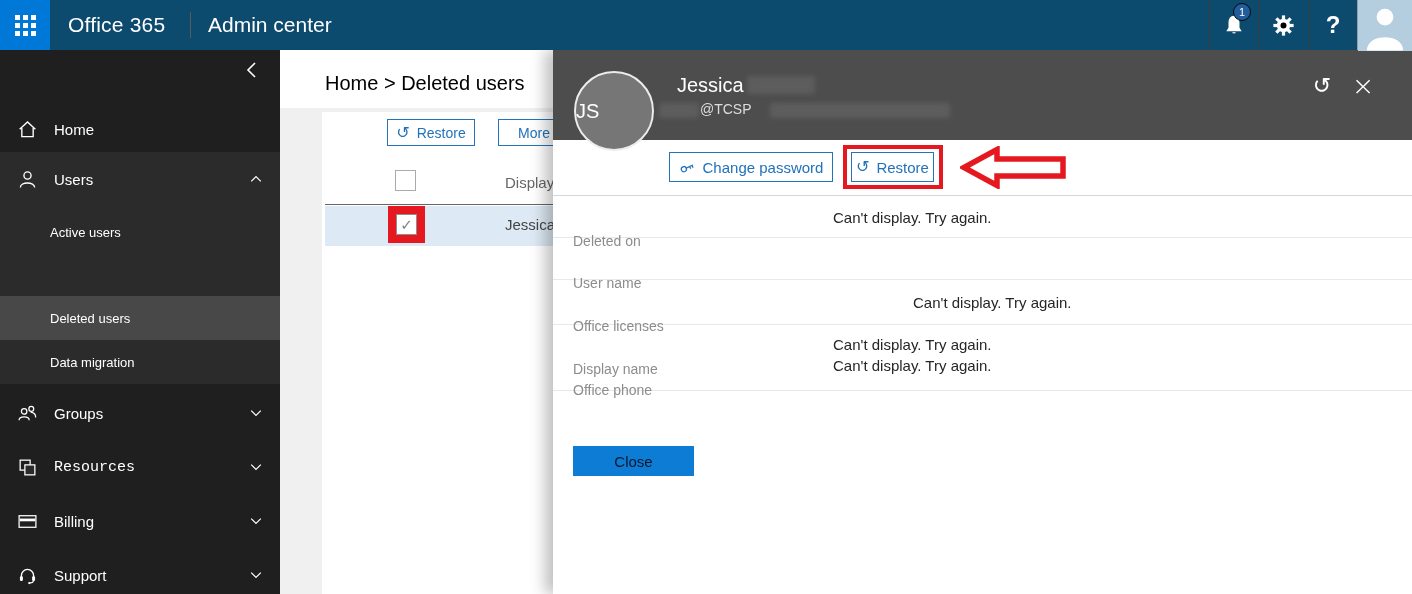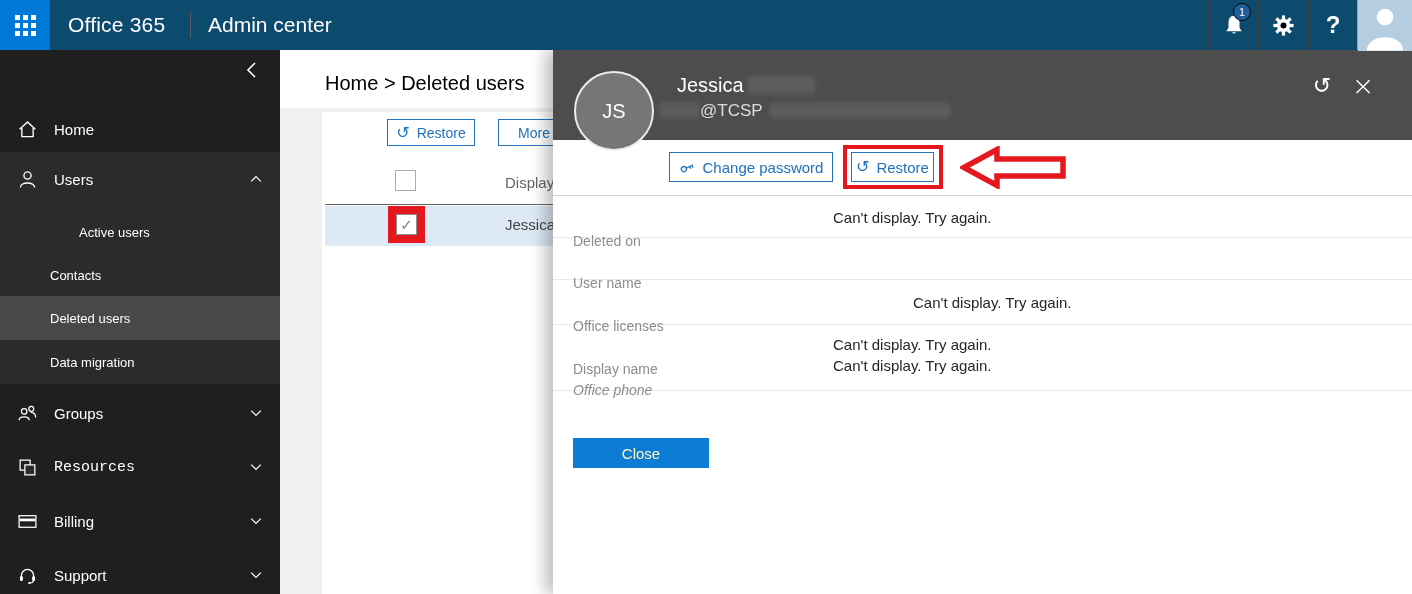--- a/index.html
+++ b/index.html
@@ -44,41 +44,41 @@
   .hdr-line { position:absolute; left:45px; top:154px; right:0; height:1px; background:#666; }
   .sel-row { position:absolute; left:45px; top:156px; right:0; height:40px; background:#dde9f4; }
   .row-chk-redbox { position:absolute; left:108px; top:156px; width:37px; height:37px; background:#e5181f; display:flex; align-items:center; justify-content:center; }
   .row-chk { border-color:#8f8f8f; }
   .row-chk .glyph { color:#7b828e; font-size:15px; }
   .row-name { position:absolute; left:225px; top:166px; font-size:15px; color:#444; white-space:nowrap; }
 
   
   .panel { position:absolute; left:553px; top:50px; width:859px; height:544px; background:#fff; z-index:40; box-shadow:-8px 0 14px rgba(0,0,0,.25); }
   .panel-header { position:absolute; left:0; top:0; right:0; height:90px; background:#4d4d4d; }
-  .p-avatar { position:absolute; left:21px; top:21px; width:80px; height:80px; border-radius:50%; background:#767676; border:2px solid #ececec; color:#fff; font-size:20px; display:flex; align-items:center; justify-content:center; z-index:5; }
+  .p-avatar { position:absolute; left:21px; top:21px; width:80px; height:80px; border-radius:50%; background:#767676; border:2px solid #ececec; color:#fff; font-size:20px; display:flex; align-items:center; justify-content:flex-start; z-index:5; }
   .p-name { position:absolute; left:124px; top:24px; color:#fff; font-size:20px; font-weight:300; }
-  .p-email { position:absolute; left:147px; top:51px; color:#ddd; font-size:17px; }
+  .p-email { position:absolute; left:147px; top:51px; color:#ddd; font-size:14px; }
   .redact { position:absolute; background:#5d5d5d; filter:blur(2.5px); border-radius:2px; }
   .r1 { left:194px; top:26px; width:68px; height:18px; }
   .r2 { left:106px; top:53px; width:40px; height:15px; }
   .r3 { left:217px; top:53px; width:180px; height:15px; }
   .p-hdr-ic { position:absolute; top:20px; width:30px; height:30px; color:#fff; display:flex; align-items:center; justify-content:center; cursor:pointer; }
   .ic-refresh { left:754px; font-size:22px; }
   .ic-close { left:795px; font-size:27px; font-weight:300; }
   .btn-chpw { left:116px; top:102px; width:164px; height:30px; font-size:15px; }
   .btn-restore-panel { left:298px; top:102px; width:83px; height:30px; font-size:15px; }
   .red-frame { position:absolute; left:290px; top:95px; width:100px; height:44px; border:4px solid #e5181f; z-index:6; pointer-events:none; }
   .red-arrow { position:absolute; left:407px; top:96px; z-index:6; }
   .actions-divider { position:absolute; left:0; top:145px; right:0; height:1px; background:#d6d6d6; }
   .field-row { position:absolute; left:0; right:0; border-bottom:1px solid #e8e8e8; }
   .fr1 { top:146px; height:42px; } .fr2 { top:188px; height:42px; } .fr3 { top:230px; height:45px; } .fr4 { top:275px; height:66px; }
   .f-label { position:absolute; left:20px; font-size:14px; color:#8c8c8c;margin-top:24px; }
   .f-value { position:absolute; font-size:15px; color:#262626; }
   .vcenter { top:50%; transform:translateY(-50%); }
-  .btn-close { position:absolute; left:20px; top:388px; width:136px; height:30px; background:#0c7cd5; color:#fef9c3; font-size:15px; border:none; display:flex; align-items:center; justify-content:center; cursor:pointer; }
+  .btn-close { position:absolute; left:20px; top:396px; width:121px; height:30px; background:#0c7cd5; color:#0f172a; font-size:15px; border:none; display:flex; align-items:center; justify-content:center; cursor:pointer; }
 </style>
 </head>
 <body>
 
 <div class="topbar">
   <div class="waffle">
     <svg width="21" height="21" viewBox="0 0 21 21">
       <g fill="#fff">
         <rect x="0" y="0" width="5" height="5"></rect>
           <rect x="8" y="0" width="5" height="5"></rect>
@@ -151,25 +151,22 @@
         <circle cx="10" cy="6.2" r="3.4"></circle>
           <path d="M3.2 17.5 C3.2 12 16.8 12 16.8 17.5"></path>
       </svg>
     </span>
     <span>Users</span>
     <svg class="nav-chev" viewBox="0 0 20 20">
       <polyline points="4,13 10,7 16,13" fill="none" stroke="#fff" stroke-width="1.5"></polyline>
     </svg>
   </div>
 
-  <div class="sub-row" style="top:160px;margin-left:29px;">
+  <div class="sub-row" style="top:160px;">
     <span>Active users</span>
-  </div>
-  <div class="sub-row" style="top:203px;">
-    <span>Contacts</span>
   </div>
   <div class="sub-row sub-selected" style="top:246px;">
     <span>Deleted users</span>
   </div>
   <div class="sub-row" style="top:290px;">
     <span>Data migration</span>
   </div>
 
   <div class="nav-row" style="top:336px; height:54px;">
     <span class="nav-ic">
@@ -297,20 +294,20 @@
     <span class="f-label vcenter">User name</span>
     <span class="f-value vcenter" style="left:280px;"></span>
   </div>
   <div class="field-row fr3">
     <span class="f-label vcenter">Office licenses</span>
     <span class="f-value vcenter" style="left:360px;">Can't display. Try again.</span>
   </div>
   <div class="field-row fr4">
     <span class="f-label" style="top:12px;">Display name</span>
     <span class="f-value" style="left:280px; top:11px;">Can't display. Try again.</span>
-    <span class="f-label" style="top:33px;font-style:italic;">Office phone</span>
+    <span class="f-label" style="top:33px;">Office phone</span>
     <span class="f-value" style="left:280px; top:32px;">Can't display. Try again.</span>
   </div>
 
   <button class="btn-close">
     <span>Close</span>
   </button>
 </div>
 
 </body></html>

